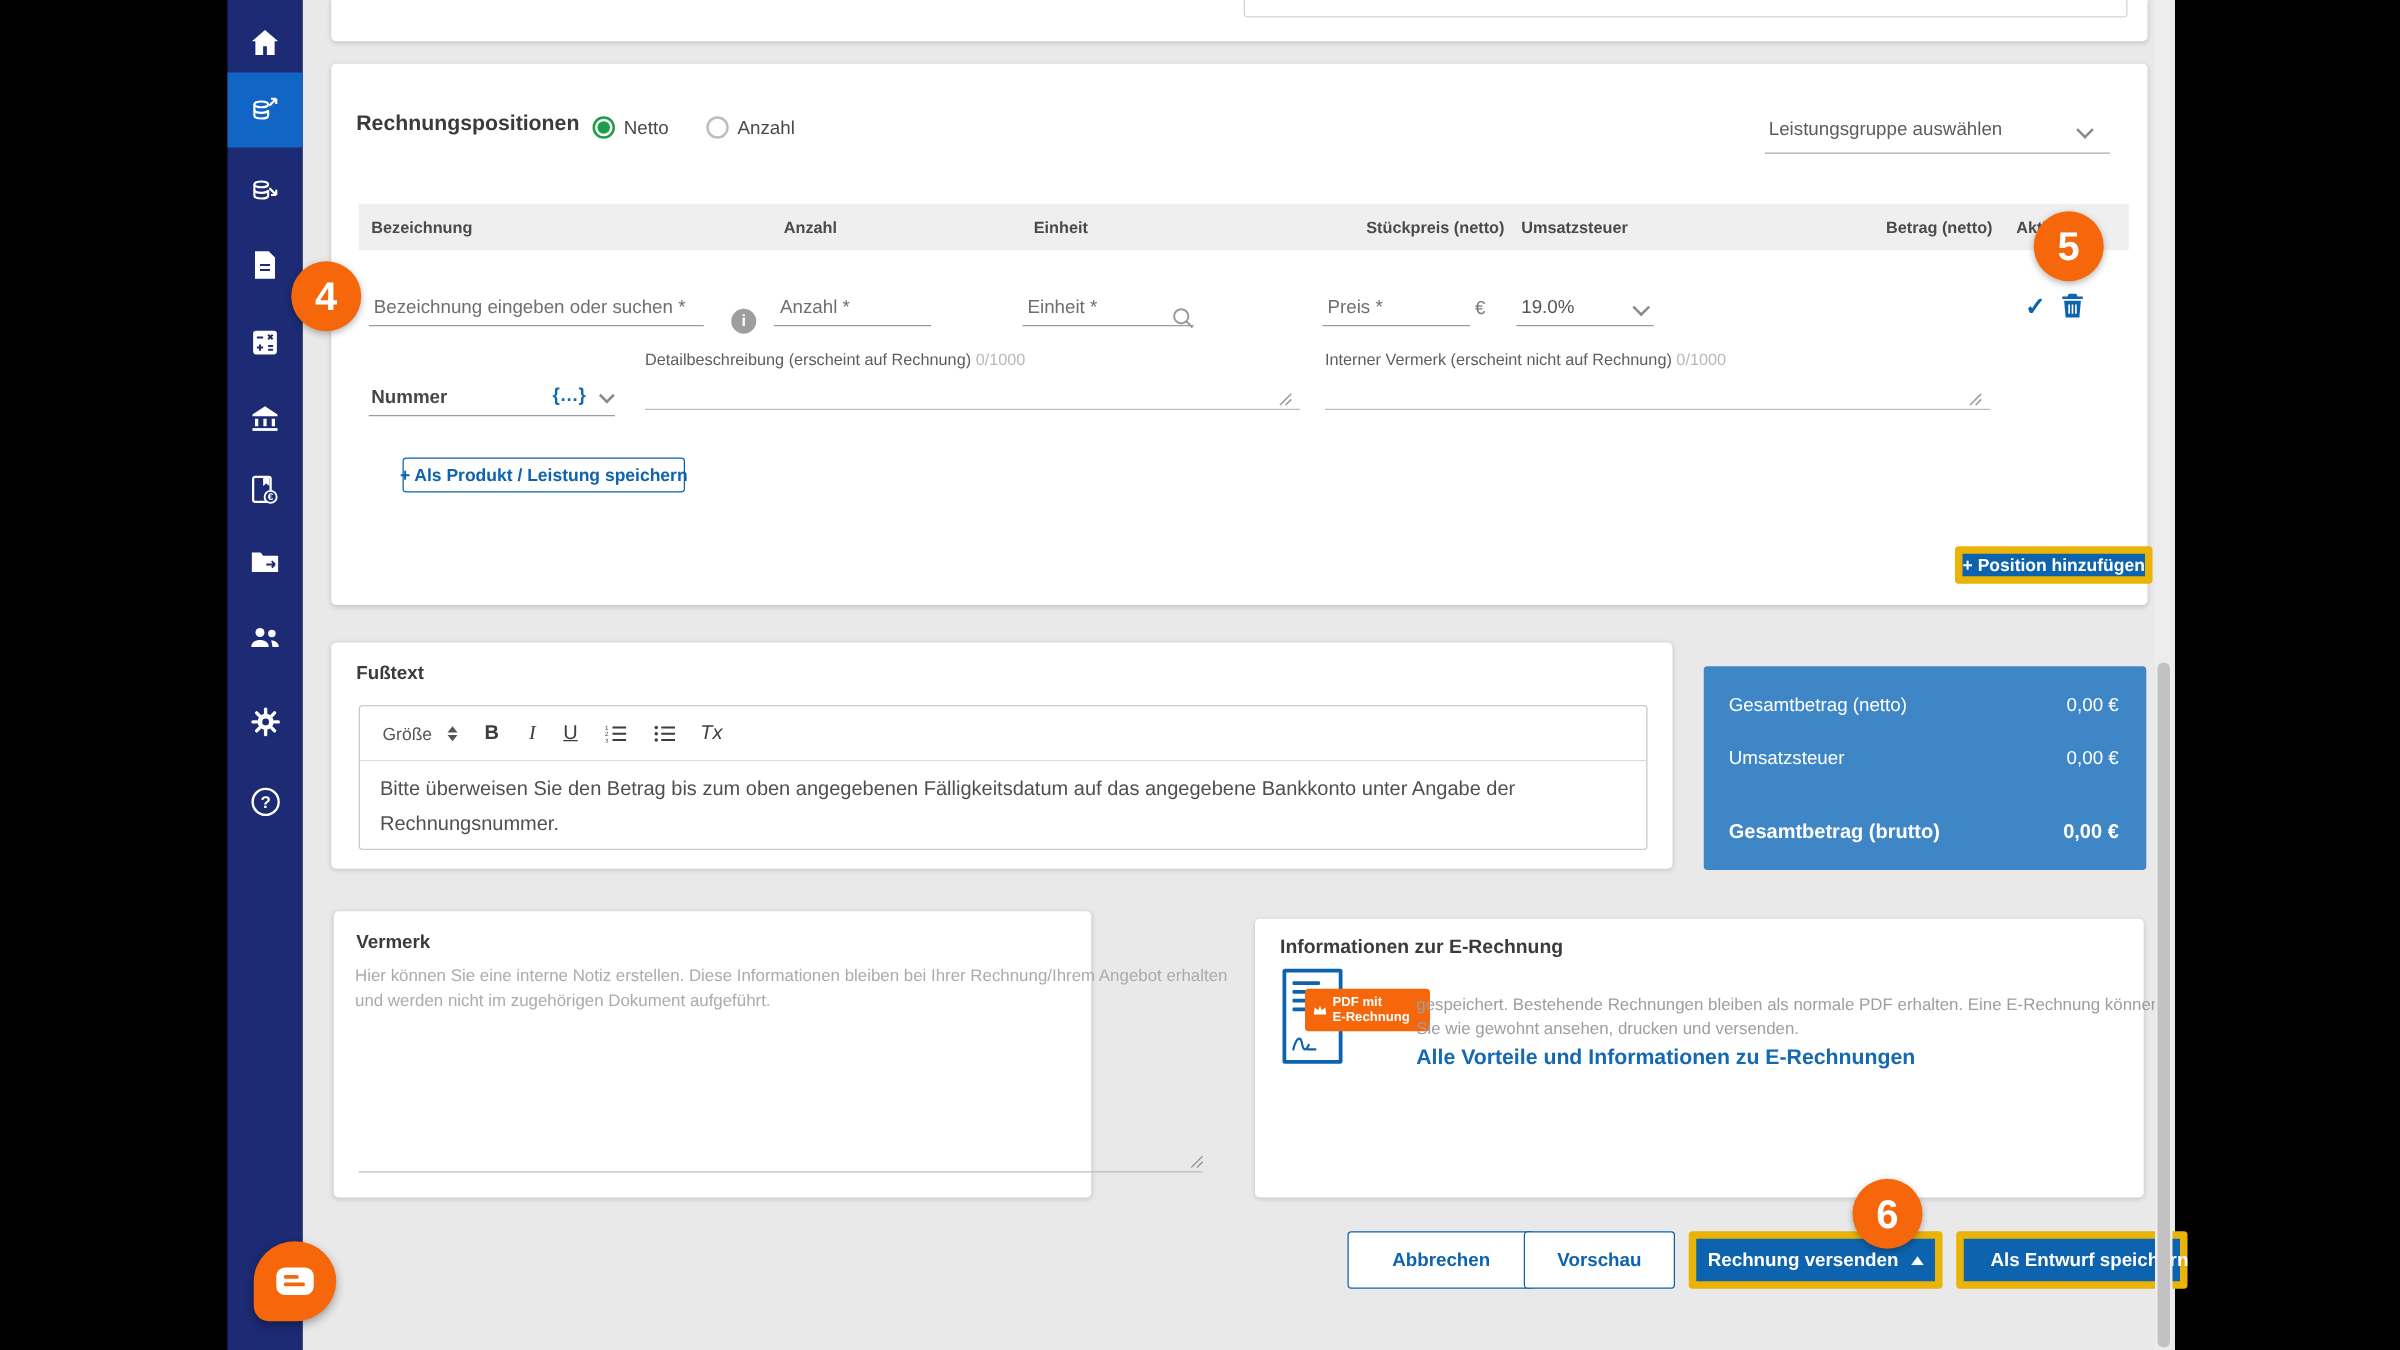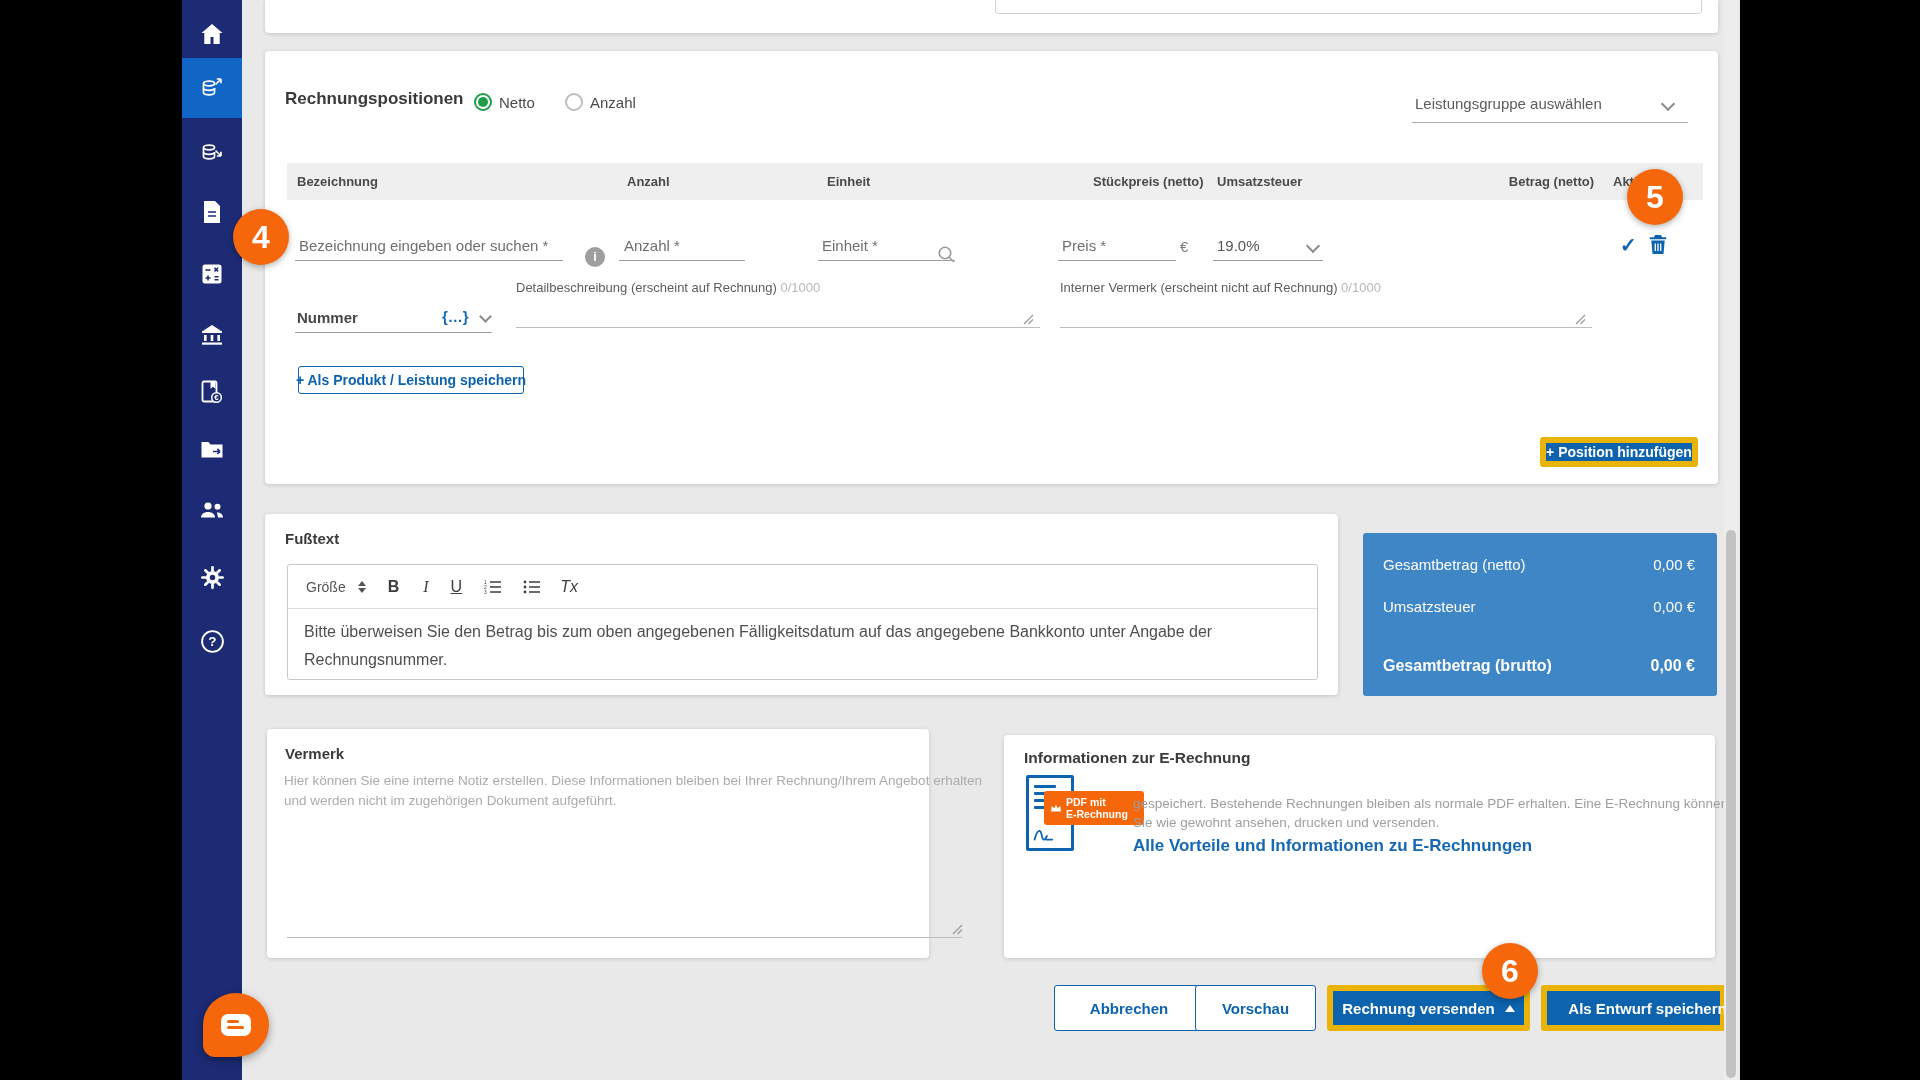--- a/index.html
+++ b/index.html
@@ -24,21 +24,21 @@
   .lbl13{position:absolute;font-size:13px;color:#5d5d5d;white-space:nowrap;}
   .count{color:#b8b8b8;}
   .hlabel{position:absolute;top:11px;font-size:13px;font-weight:bold;color:#4a4a4a;white-space:nowrap;}
   .chev{position:absolute;width:8px;height:8px;border-right:2px solid #8a8a8a;border-bottom:2px solid #8a8a8a;transform:rotate(45deg);}
   
   .radio{position:absolute;width:18px;height:18px;border-radius:50%;border:2px solid #bdbdbd;background:#fff;box-sizing:border-box;cursor:pointer;}
   .radio.sel{border-color:#1e9e46;}
   .radio.sel::after{content:"";position:absolute;left:2px;top:2px;width:10px;height:10px;border-radius:50%;background:#1e9e46;}
   .radio-lbl{position:absolute;font-size:15px;color:#4a4a4a;cursor:pointer;}
   
-  .btn{display:flex;align-items:center;justify-content:center;font-size:15px;font-weight:bold;border-radius:3px;cursor:pointer;box-sizing:border-box;white-space:nowrap;}
+  .btn{display:flex;align-items:center;justify-content:center;font-size:15px;font-weight:bold;border-radius:3px;cursor:pointer;box-sizing:border-box;white-space:nowrap;margin-left:24px;}
   .btn-outline{background:#fff;border:1px solid #0d63ad;color:#0d63ad;}
   .btn-fill{background:#0d63ad;border:6px solid #eab308;color:#fff;}
   .tri-up-w{width:0;height:0;border-left:5px solid transparent;border-right:5px solid transparent;border-bottom:7px solid #fff;margin-left:10px;}
   
   .badge{position:absolute;width:56px;height:56px;border-radius:50%;background:#f6660a;color:#fff;
          font-size:32px;font-weight:bold;display:flex;align-items:center;justify-content:center;
          box-shadow:0 2px 6px rgba(0,0,0,.3);z-index:50;}
   
   .thead{position:absolute;background:#efefef;}
   
@@ -287,21 +287,21 @@
 
   <div class="totals">
     <div class="trow-lbl" style="top:23px;">Gesamtbetrag (netto)</div>
     <div class="trow-val" style="top:23px;">0,00 €</div>
     <div class="trow-lbl" style="top:65px;">Umsatzsteuer</div>
     <div class="trow-val" style="top:65px;">0,00 €</div>
     <div class="trow-lbl" style="top:124px;font-weight:bold;font-size:16px;">Gesamtbetrag (brutto)</div>
     <div class="trow-val" style="top:124px;font-weight:bold;font-size:16px;">0,00 €</div>
   </div>
 
-  <div class="card" style="left:267px;top:729px;width:662px;height:229px;">
+  <div class="card" style="left:267px;top:729px;width:606px;height:229px;">
     <div class="abs" style="left:18px;top:16px;font-size:15px;font-weight:bold;color:#3b3b3b;">Vermerk</div>
     <div class="abs" style="left:17px;top:44px;font-size:13.5px;color:#ababab;white-space:nowrap;">Hier können Sie eine interne Notiz erstellen. Diese Informationen bleiben bei Ihrer Rechnung/Ihrem Angebot erhalten</div>
     <div class="abs" style="left:17px;top:64px;font-size:13.5px;color:#ababab;">und werden nicht im zugehörigen Dokument aufgeführt.</div>
     <div class="uline" style="left:20px;top:208px;width:675px;background:#bdbdbd;"></div>
     <svg class="abs" style="left:684px;top:194px;" width="12" height="12" viewBox="0 0 12 12">
         <path d="M11 2L2 11M11 6.5L6.5 11" stroke="#999" stroke-width="1.2" fill="none"></path>
       </svg>
   </div>
 
   <div class="card" style="left:1004px;top:735px;width:711px;height:223px;">

